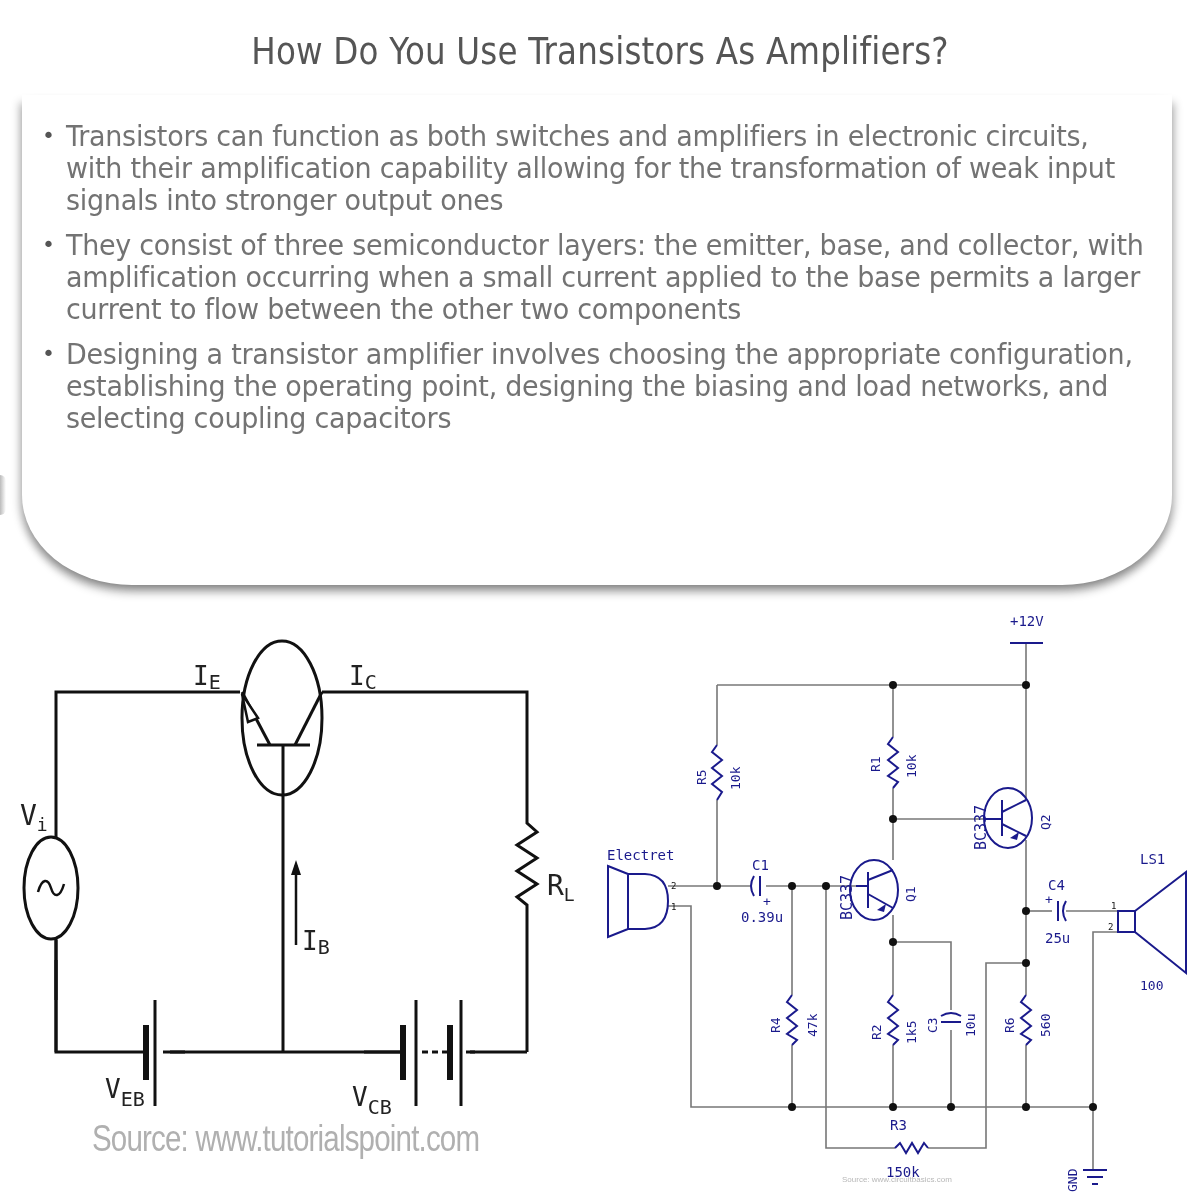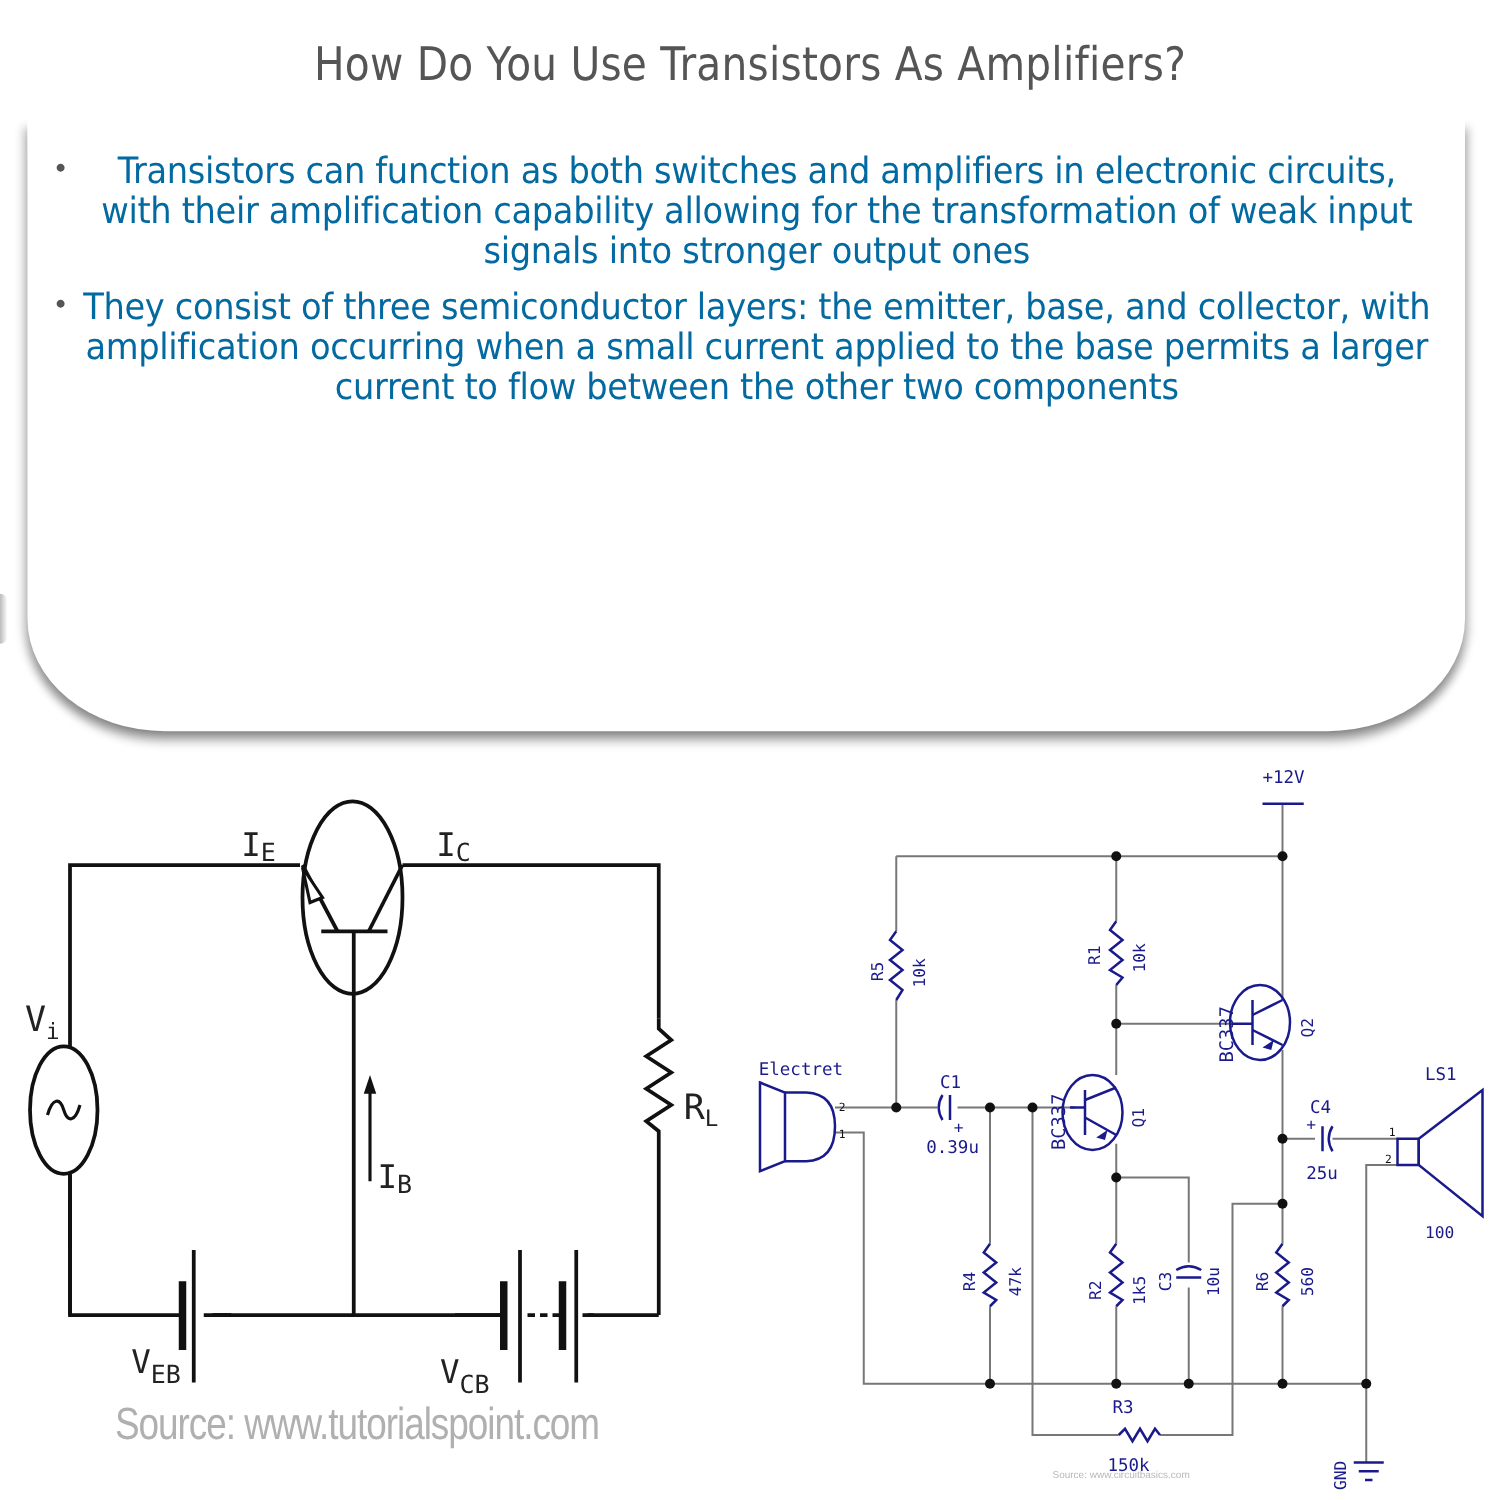--- a/index.html
+++ b/index.html
@@ -26,23 +26,22 @@
   }
   .left-edge {
     position:absolute; left:0; top:475px; width:6px; height:40px;
     border-radius:0 20px 20px 0; background: linear-gradient(90deg, #bbb, #fff);
   }
   ul.bullets {
     position:absolute; left:42px; top:120px; width:1130px; margin:0; padding:0; list-style:none;
   }
   ul.bullets li {
     position:relative; padding-left:24px; font-size:29px; line-height:32px;
-    color:#0369a1; margin-bottom:13px; font-family:"DejaVu Sans", sans-serif;
+    color:#737373; margin-bottom:13px; font-family:"DejaVu Sans", sans-serif;
     letter-spacing:-0.3px;
-    text-align:center;
   }
   ul.bullets li::before {
     content:"•"; position:absolute; left:0; top:0; color:#555; font-size:22px;
   }
   .txt { display:inline-block; transform: scaleX(0.93); transform-origin:left; width:1160px; }
   svg text { font-family: "DejaVu Sans Mono", monospace; }
   .figure { position:absolute; }
   .src1 {
     position:absolute; left:92px; top:1118px; font-size:36px; color:#b0b0b0;
     font-family:"Liberation Sans", sans-serif; transform:scaleX(0.82); transform-origin:left;
@@ -60,20 +59,21 @@
 
 <div class="left-edge"></div>
 
 <div class="card">
   <div class="card-top-fade"></div>
 </div>
 
 <ul class="bullets">
   <li><span class="txt">Transistors can function as both switches and amplifiers in electronic circuits, with their amplification capability allowing for the transformation of weak input signals into stronger output ones</span></li>
   <li><span class="txt">They consist of three semiconductor layers: the emitter, base, and collector, with amplification occurring when a small current applied to the base permits a larger current to flow between the other two components</span></li>
+  <li><span class="txt">Designing a transistor amplifier involves choosing the appropriate configuration, establishing the operating point, designing the biasing and load networks, and selecting coupling capacitors</span></li>
 </ul>
 
 <svg class="figure" style="left:0;top:600px" width="590" height="560" viewBox="0 600 590 560">
   <g stroke="#111" stroke-width="3" fill="none">
 
     <polyline points="56,1000 56,692 240,692"></polyline>
     <polyline points="322,692 527,692 527,815"></polyline>
 
     <ellipse cx="282" cy="718" rx="40" ry="77"></ellipse>
 

